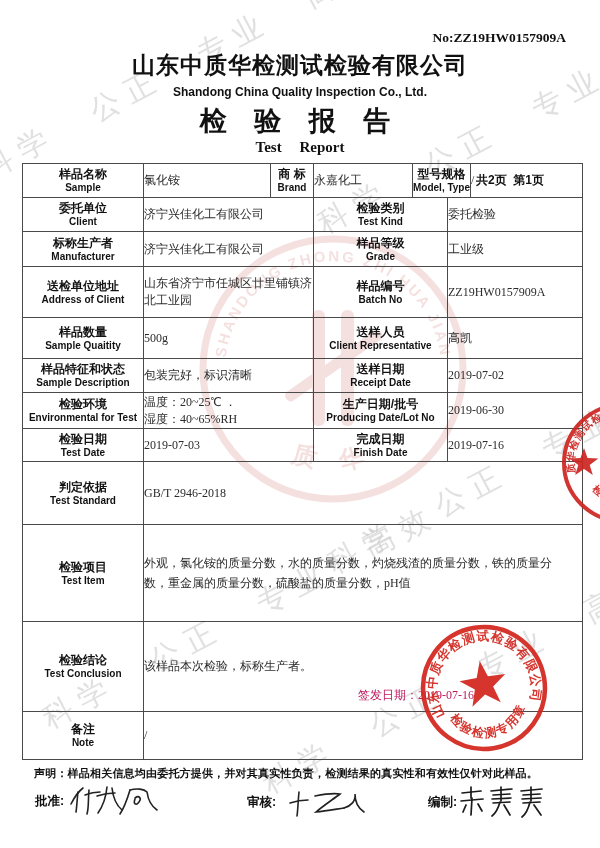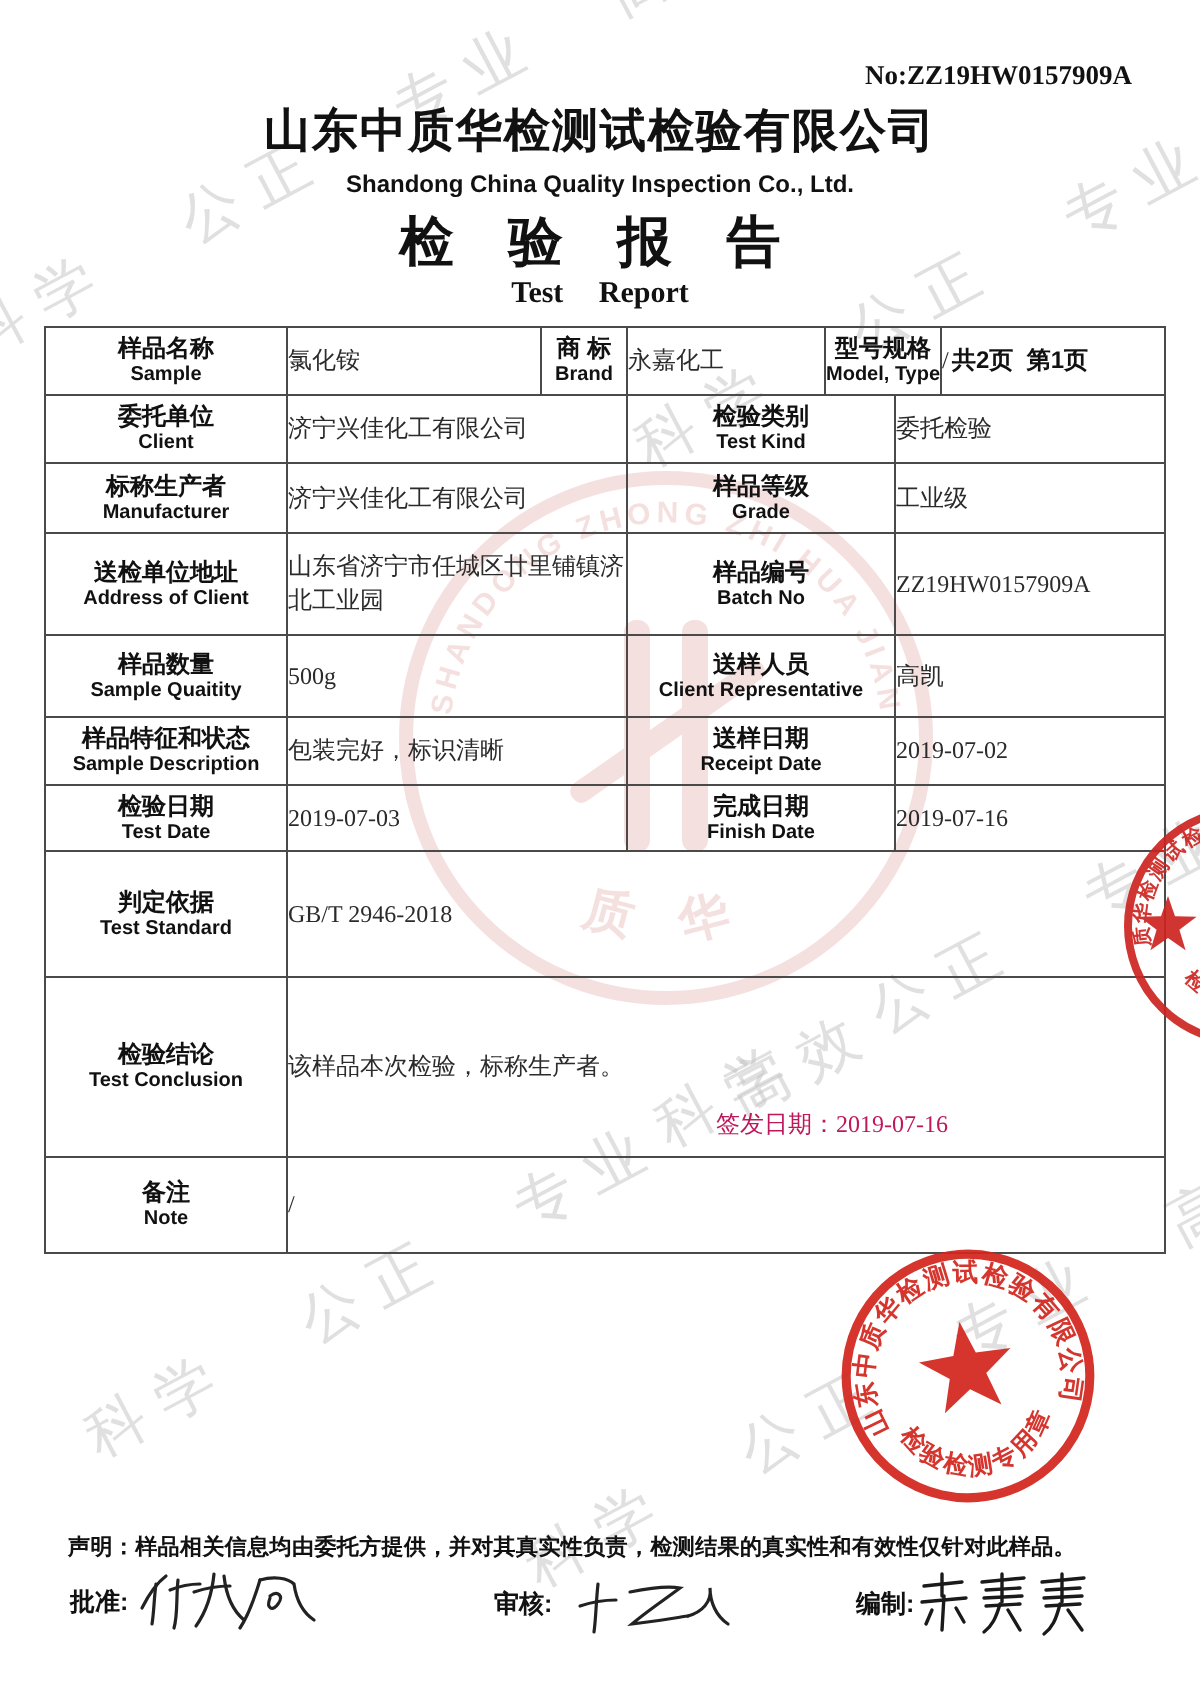--- a/index.html
+++ b/index.html
@@ -161,39 +161,59 @@
             <span class="lcn">样品特征和状态</span>
             <span class="len">Sample Description</span>
           </td>
       <td class="val" colspan="2">包装完好，标识清晰</td>
       <td class="lab" colspan="2">
             <span class="lcn">送样日期</span>
             <span class="len">Receipt Date</span>
           </td>
       <td class="val" colspan="2">2019-07-02</td>
     </tr>
+    <tr style="height:36px">
+      <td class="lab">
+            <span class="lcn">检验环境</span>
+            <span class="len" style="font-size:10px">Environmental for Test</span>
+          </td>
+      <td class="val" colspan="2">温度：20~25℃ ．
+湿度：40~65%RH</td>
+      <td class="lab" colspan="2">
+            <span class="lcn">生产日期/批号</span>
+            <span class="len" style="font-size:10px">Producing Date/Lot No</span>
+          </td>
+      <td class="val" colspan="2">2019-06-30</td>
+    </tr>
     <tr style="height:33px">
       <td class="lab">
             <span class="lcn">检验日期</span>
             <span class="len">Test Date</span>
           </td>
       <td class="val" colspan="2">2019-07-03</td>
       <td class="lab" colspan="2">
             <span class="lcn">完成日期</span>
             <span class="len">Finish  Date</span>
           </td>
       <td class="val" colspan="2">2019-07-16</td>
     </tr>
 
     <tr style="height:63px">
       <td class="lab">
             <span class="lcn">判定依据</span>
             <span class="len">Test Standard</span>
           </td>
       <td class="val" colspan="6">GB/T 2946-2018</td>
+    </tr>
+    <tr style="height:97px">
+      <td class="lab">
+            <span class="lcn">检验项目</span>
+            <span class="len">Test  Item</span>
+          </td>
+      <td class="val" colspan="6" style="padding-right:10px;line-height:20px">外观，氯化铵的质量分数，水的质量分数，灼烧残渣的质量分数，铁的质量分数，重金属的质量分数，硫酸盐的质量分数，pH值</td>
     </tr>
     <tr style="height:90px">
       <td class="lab">
             <span class="lcn">检验结论</span>
             <span class="len">Test Conclusion</span>
           </td>
       <td class="val val-top" colspan="6">
         <span>该样品本次检验，标称生产者。</span>
         <span class="issue-date">签发日期：2019-07-16</span>
       </td>

